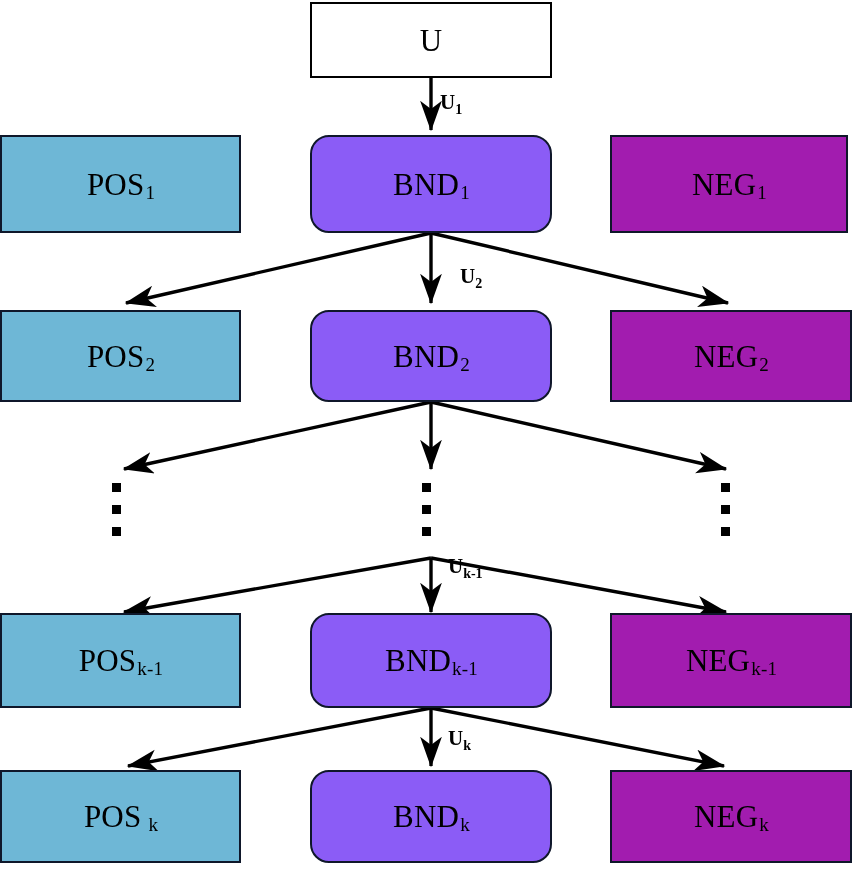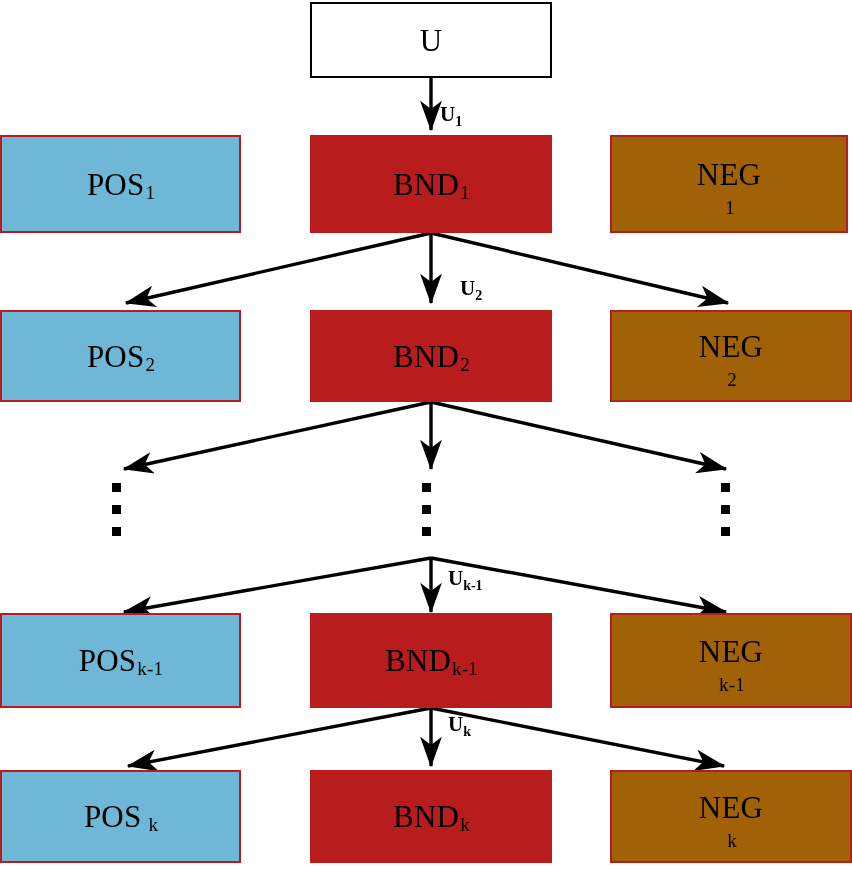--- a/index.html
+++ b/index.html
@@ -11,37 +11,37 @@
     position: relative;
     width: 852px;
     height: 869px;
     background: #ffffff;
     overflow: hidden;
     font-family: "Liberation Serif", "DejaVu Serif", serif;
   }
   .node {
     position: absolute;
     box-sizing: border-box;
-    border: 2px solid #b91c1c;
+    border: 2px solid #0f172a;
     display: flex;
     align-items: center;
     justify-content: center;
     color: #000000;
     font-size: 31px;
     line-height: 1;
     white-space: nowrap;
     letter-spacing: 0.2px;
   }
   .node.root {
     background: #ffffff;
     border: 2px solid #000000;
   }
   .node.pos  { background: #6EB7D6; }
-  .node.bnd  { background: #b91c1c; }
-  .node.neg  { background: #a16207; flex-direction: column; }
+  .node.bnd  { background: #8b5cf6; border-radius: 19px; }
+  .node.neg  { background: #a21caf; }
 
   .node .lbl { display: inline-block; }
   .node .sub {
     font-size: 19px;
     vertical-align: baseline;
     position: relative;
     top: 8px;
     left: 1px;
   }
   .node .sub.spaced { margin-left: 6px; }
@@ -54,21 +54,20 @@
     pointer-events: none;
   }
   .edge-label {
     position: absolute;
     font-family: "Liberation Serif", "DejaVu Serif", serif;
     font-weight: bold;
     font-size: 21px;
     color: #000000;
     white-space: nowrap;
     line-height: 1;
-    margin-top: 12px;
   }
   .edge-label .sub {
     font-size: 14px;
     position: relative;
     top: 5px;
   }
   .dots {
     position: absolute;
     display: flex;
     flex-direction: column;
@@ -214,17 +213,17 @@
 
   <div class="edge-label" style="left:440px; top:92px;">
     <span>U</span><span class="sub">1</span>
   </div>
   <div class="edge-label" style="left:460px; top:266px;">
     <span>U</span><span class="sub">2</span>
   </div>
   <div class="edge-label" style="left:448px; top:556px;">
     <span>U</span><span class="sub">k-1</span>
   </div>
-  <div class="edge-label" style="left:448px; top:702px;text-align:right;">
+  <div class="edge-label" style="left:448px; top:728px;text-align:right;">
     <span>U</span><span class="sub">k</span>
   </div>
 
 </div>
 
 </body></html>

